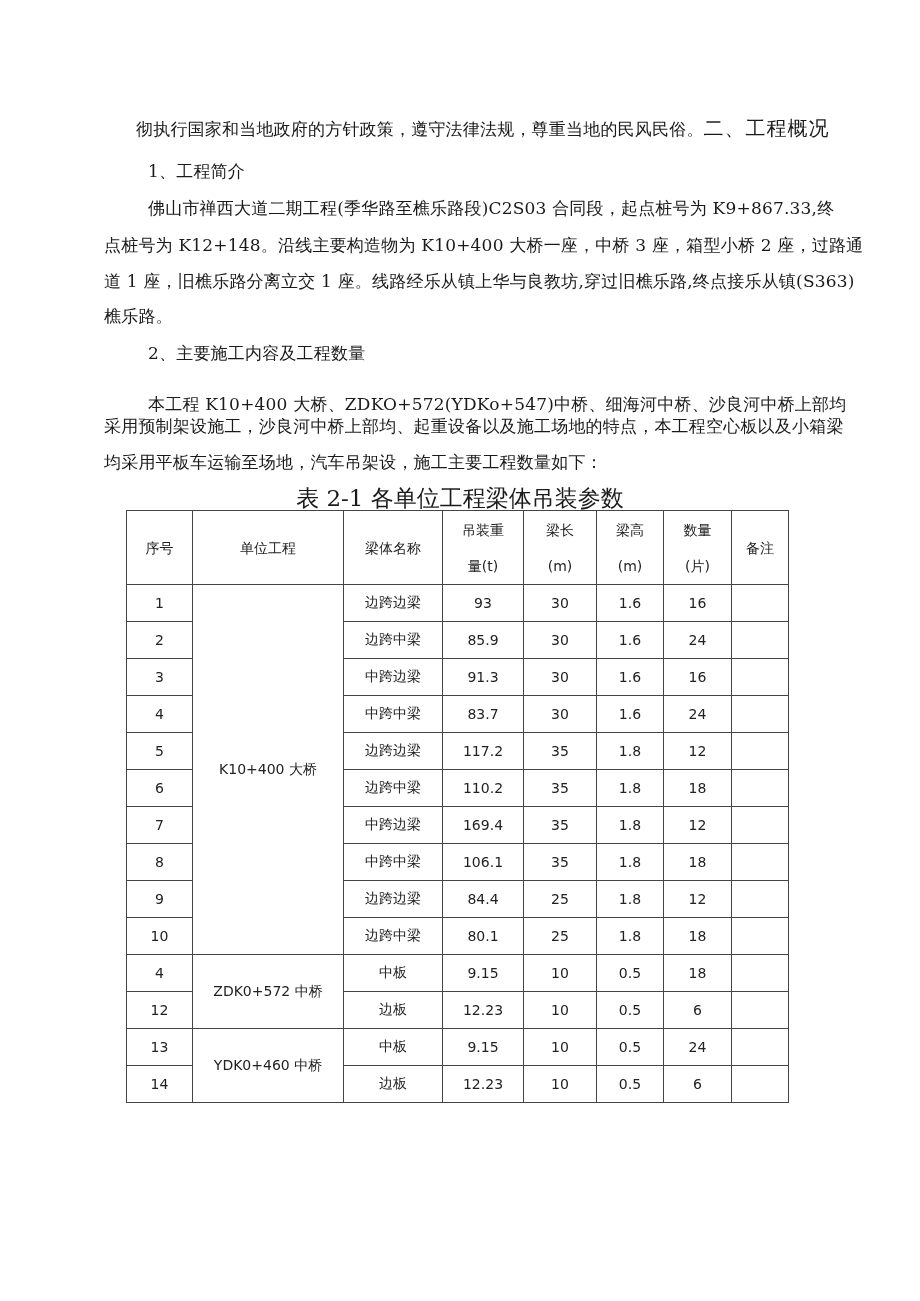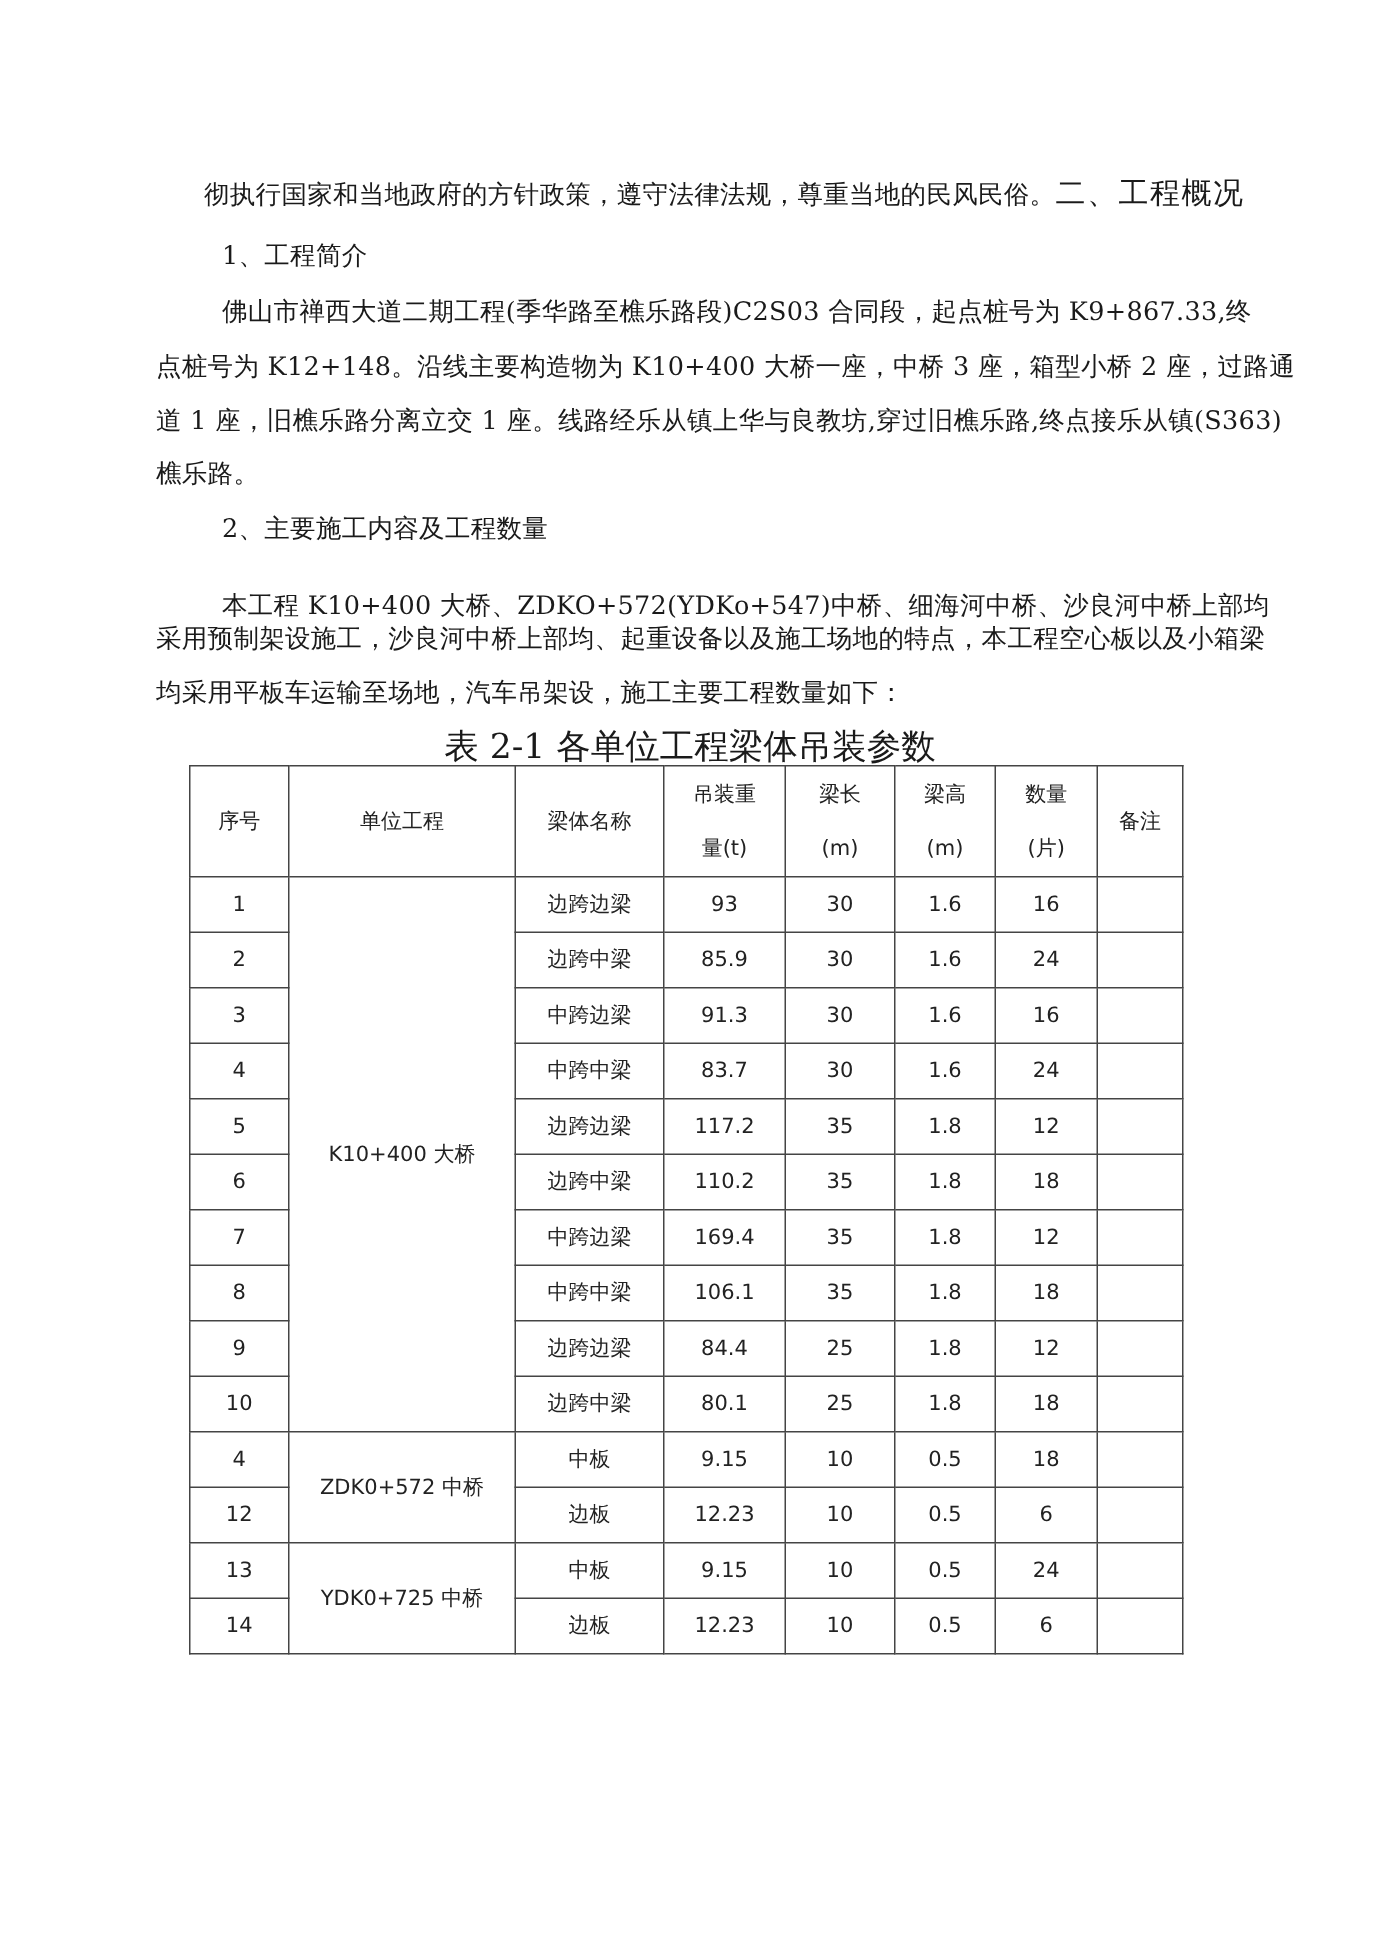--- a/index.html
+++ b/index.html
@@ -193,21 +193,21 @@
           <td>12</td>
           <td>边板</td>
           <td>12.23</td>
           <td>10</td>
           <td>0.5</td>
           <td>6</td>
           <td></td>
         </tr>
         <tr>
           <td>13</td>
-          <td rowspan="2">YDK0+725 中桥</td>
+          <td rowspan="2">YDK0+460 中桥</td>
           <td>中板</td>
           <td>9.15</td>
           <td>10</td>
           <td>0.5</td>
           <td>24</td>
           <td></td>
         </tr>
         <tr>
           <td>14</td>
           <td>边板</td>

